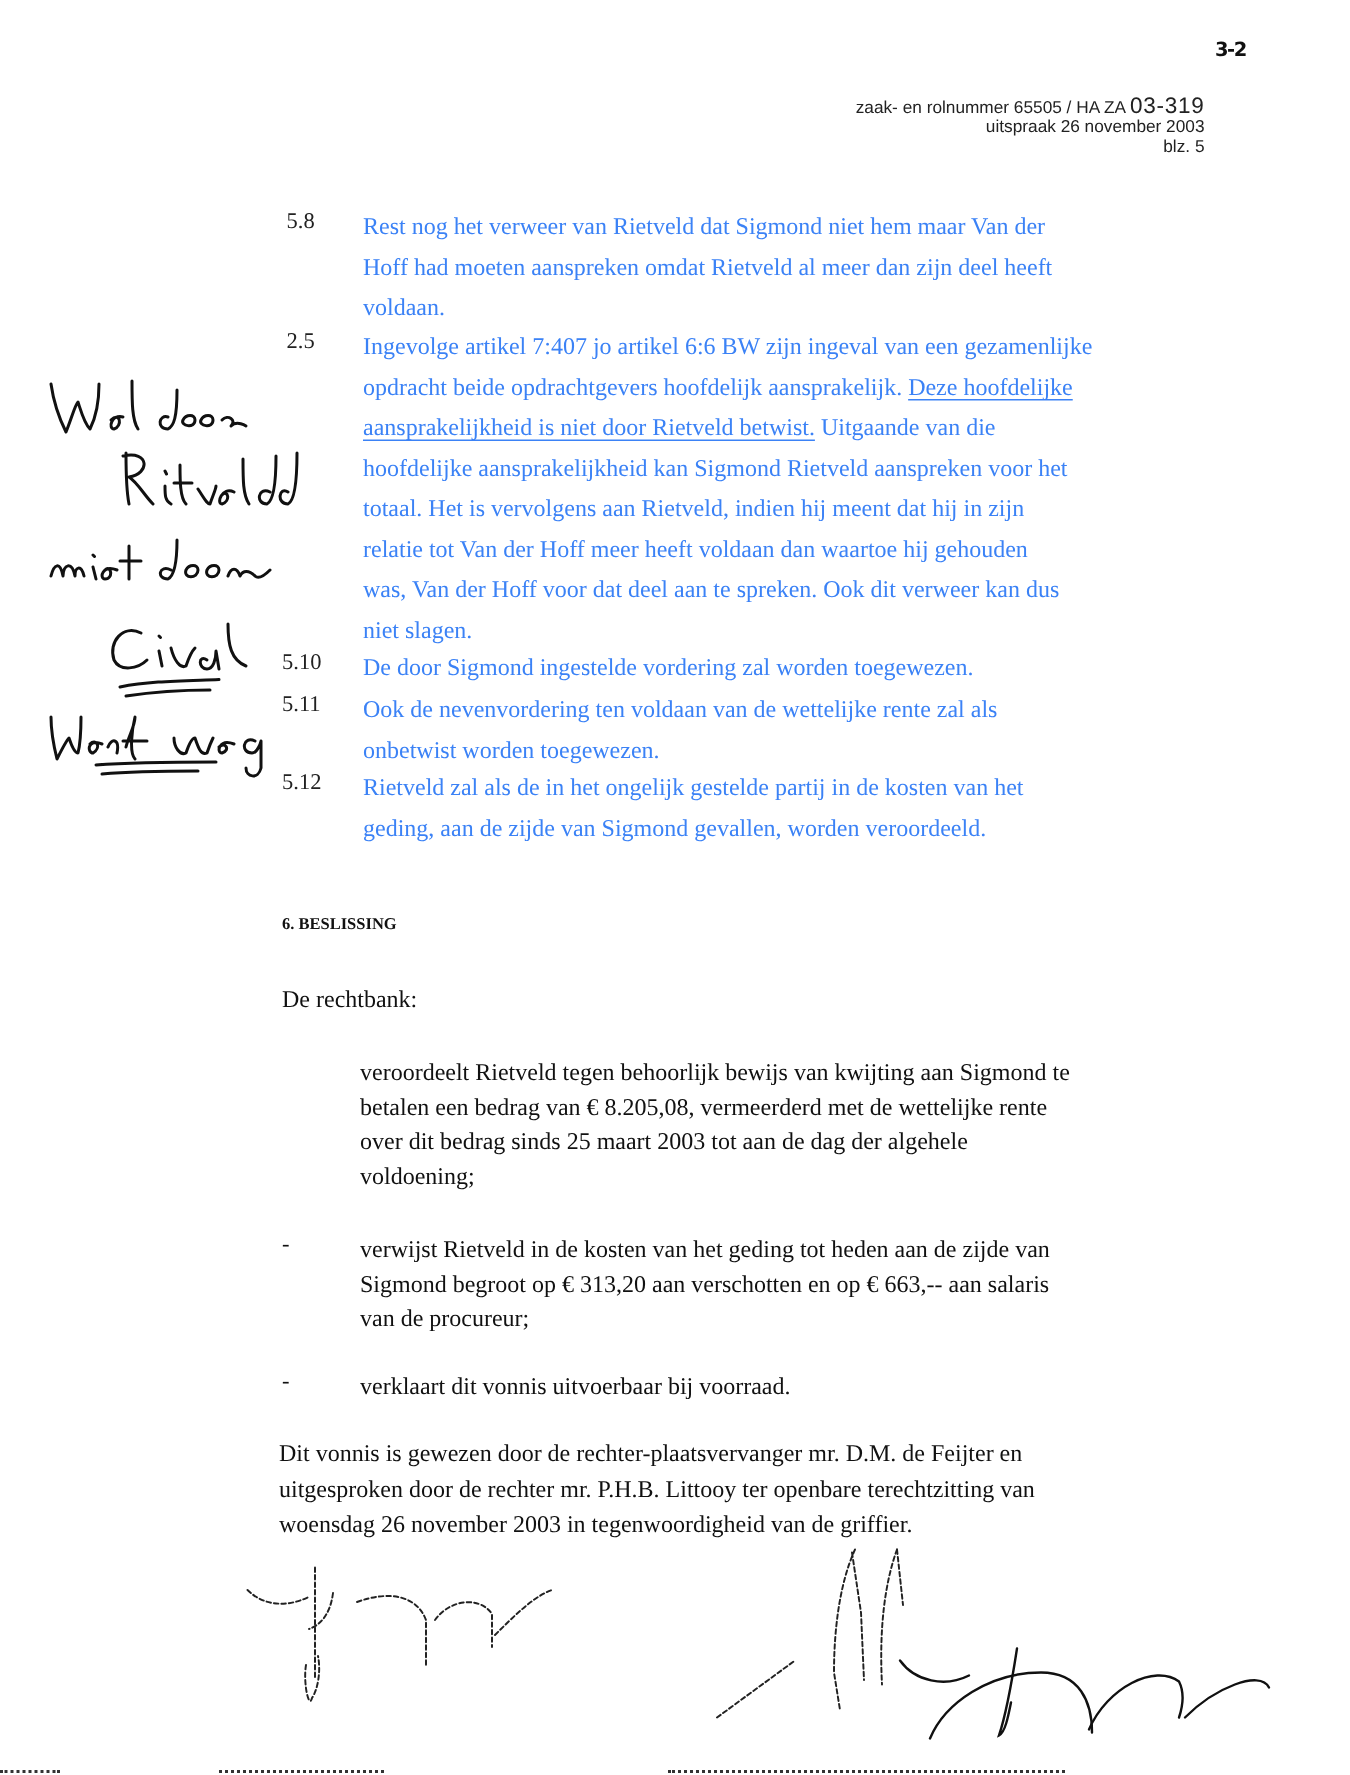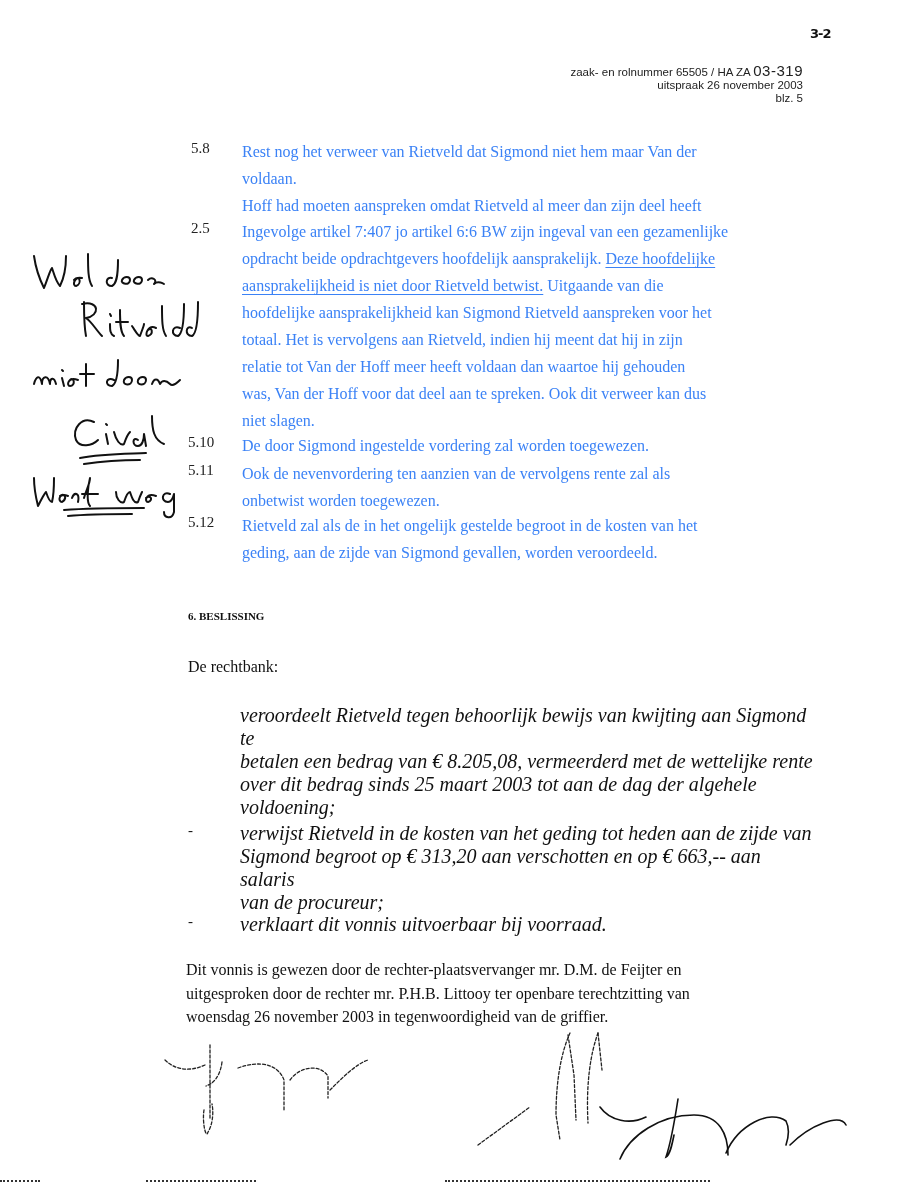--- a/index.html
+++ b/index.html
@@ -12,21 +12,21 @@
   .header { right: 97px; top: 64px; text-align: right; font-size: 11.5px; line-height: 13px; color: #222; }
   .header .case-big { font-size: 15px; letter-spacing: 0.5px; }
 
   .para-num { left: 191px; font-size: 15px; color: #222; }
   .para-text { left: 242px; width: 565px; font-size: 16px; line-height: 27px; color: #3b82f6; }
   .para-text u { text-decoration: underline; text-underline-offset: 3px; }
 
   .section-title { left: 188px; top: 610px; font-weight: bold; font-size: 11px; }
   .intro { left: 188px; top: 658px; font-size: 16px; }
   .dec-dash { left: 188px; font-size: 15px; }
-  .dec-text { left: 240px; width: 575px; font-size: 20px; line-height: 23px; font-style: italic; }
+  .dec-text { left: 240px; width: 575px; font-size: 16px; line-height: 23px; }
   .closing { left: 186px; top: 958px; width: 640px; font-size: 16px; line-height: 23.5px; }
 
   .handwriting { left: 20px; top: 240px; width: 200px; height: 290px; }
   .sig { position: absolute; }
   .dotline { position: absolute; top: 1180px; height: 2px; border-top: 2px dotted #333; }
 </style>
 </head>
 <body>
 
 <div class="abs pagenum-hand">3-2</div>
@@ -36,22 +36,22 @@
     <span>zaak- en rolnummer 65505 / HA ZA</span>
     <span class="case-big">03-319</span>
   </div>
   <div>uitspraak 26 november 2003</div>
   <div>blz. 5</div>
 </div>
 
 <div class="abs para-num serif" style="top:140px;">5.8</div>
 <div class="abs para-text serif" style="top:138px;">
   <div>Rest nog het verweer van Rietveld dat Sigmond niet hem maar Van der</div>
+  <div>Hoff had moeten aanspreken omdat Rietveld al meer dan zijn deel heeft</div>
   <div>voldaan.</div>
-  <div>Hoff had moeten aanspreken omdat Rietveld al meer dan zijn deel heeft</div>
 </div>
 
 <div class="abs para-num serif" style="top:220px;">2.5</div>
 <div class="abs para-text serif" style="top:218px;">
   <div>Ingevolge artikel 7:407 jo artikel 6:6 BW zijn ingeval van een gezamenlijke</div>
   <div><span>opdracht beide opdrachtgevers hoofdelijk aansprakelijk. </span><u>Deze hoofdelijke</u></div>
   <div><u>aansprakelijkheid is niet door Rietveld betwist.</u><span> Uitgaande van die</span></div>
   <div>hoofdelijke aansprakelijkheid kan Sigmond Rietveld aanspreken voor het</div>
   <div>totaal. Het is vervolgens aan Rietveld, indien hij meent dat hij in zijn</div>
   <div>relatie tot Van der Hoff meer heeft voldaan dan waartoe hij gehouden</div>
@@ -59,27 +59,27 @@
   <div>niet slagen.</div>
 </div>
 
 <div class="abs para-num serif" style="top:434px; left:188px;">5.10</div>
 <div class="abs para-text serif" style="top:432px;">
   <div>De door Sigmond ingestelde vordering zal worden toegewezen.</div>
 </div>
 
 <div class="abs para-num serif" style="top:462px; left:188px;">5.11</div>
 <div class="abs para-text serif" style="top:460px;">
-  <div>Ook de nevenvordering ten aanzien van de vervolgens rente zal als</div>
+  <div>Ook de nevenvordering ten voldaan van de wettelijke rente zal als</div>
   <div>onbetwist worden toegewezen.</div>
 </div>
 
 <div class="abs para-num serif" style="top:514px; left:188px;">5.12</div>
 <div class="abs para-text serif" style="top:512px;">
-  <div>Rietveld zal als de in het ongelijk gestelde begroot in de kosten van het</div>
+  <div>Rietveld zal als de in het ongelijk gestelde partij in de kosten van het</div>
   <div>geding, aan de zijde van Sigmond gevallen, worden veroordeeld.</div>
 </div>
 
 <div class="abs section-title serif">6. BESLISSING</div>
 <div class="abs intro serif">De rechtbank:</div>
 
 <div class="abs dec-text serif" style="top:704px;">
   <div>veroordeelt Rietveld tegen behoorlijk bewijs van kwijting aan Sigmond te</div>
   <div>betalen een bedrag van € 8.205,08, vermeerderd met de wettelijke rente</div>
   <div>over dit bedrag sinds 25 maart 2003 tot aan de dag der algehele</div>

